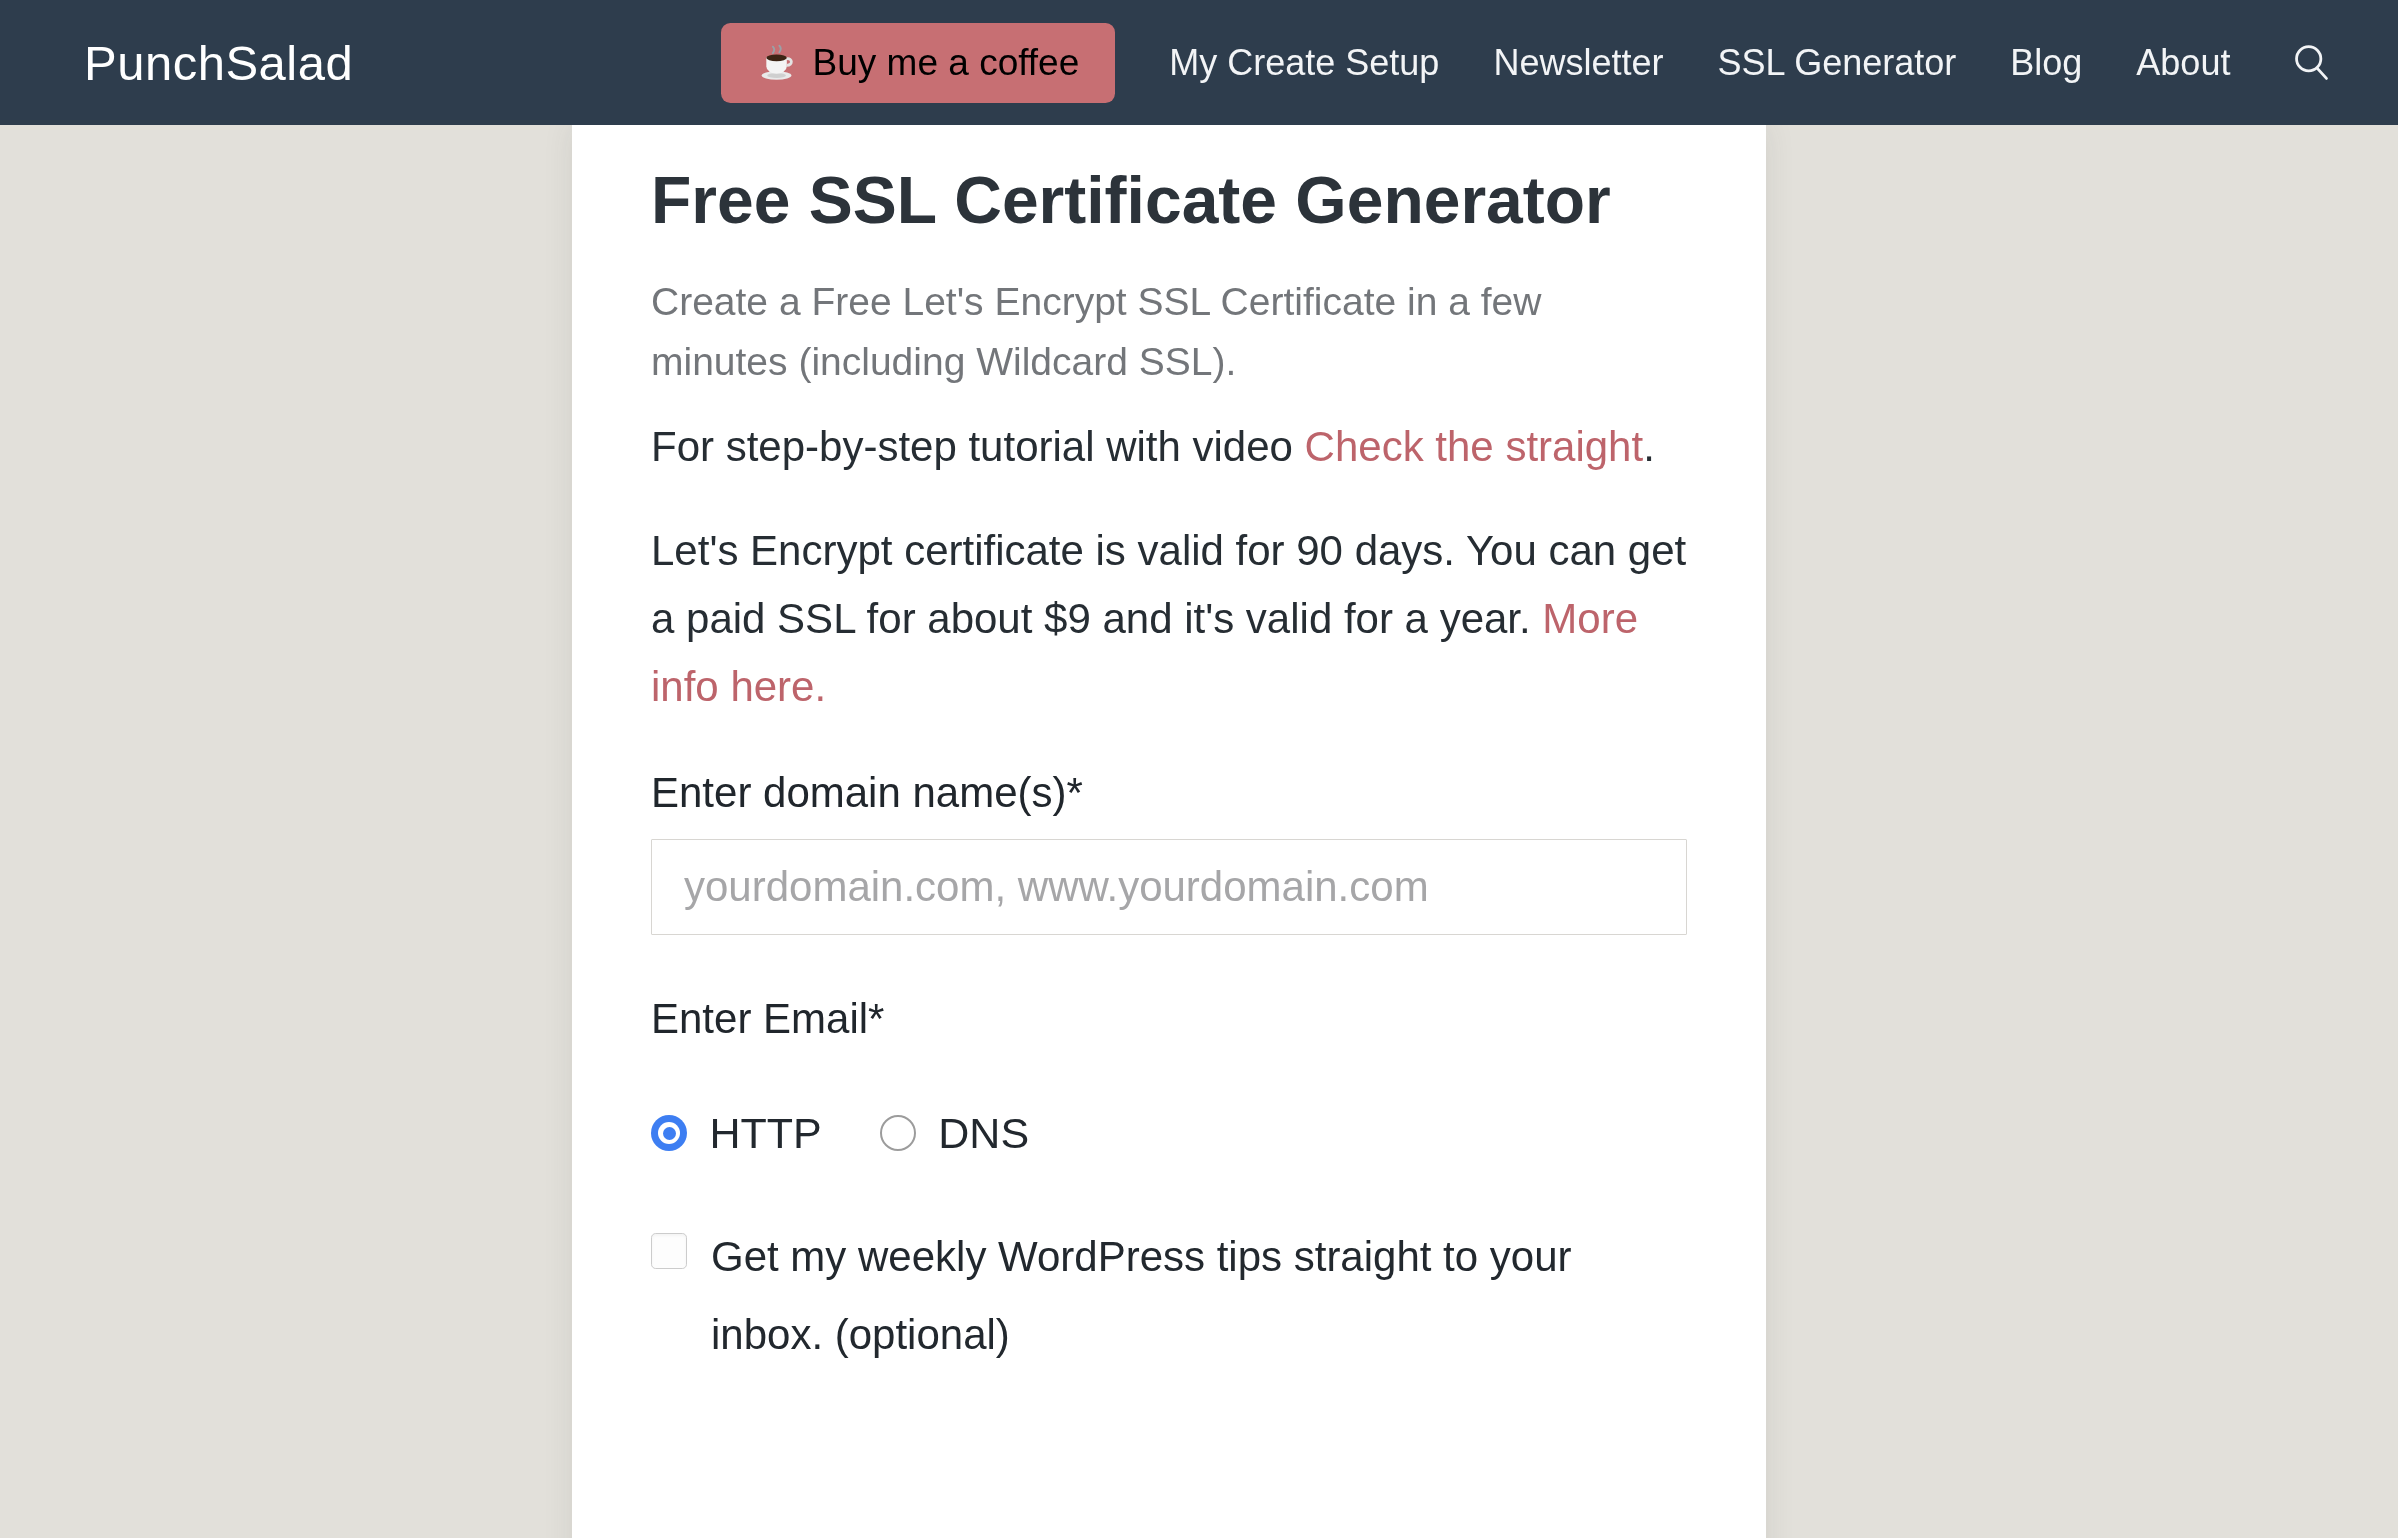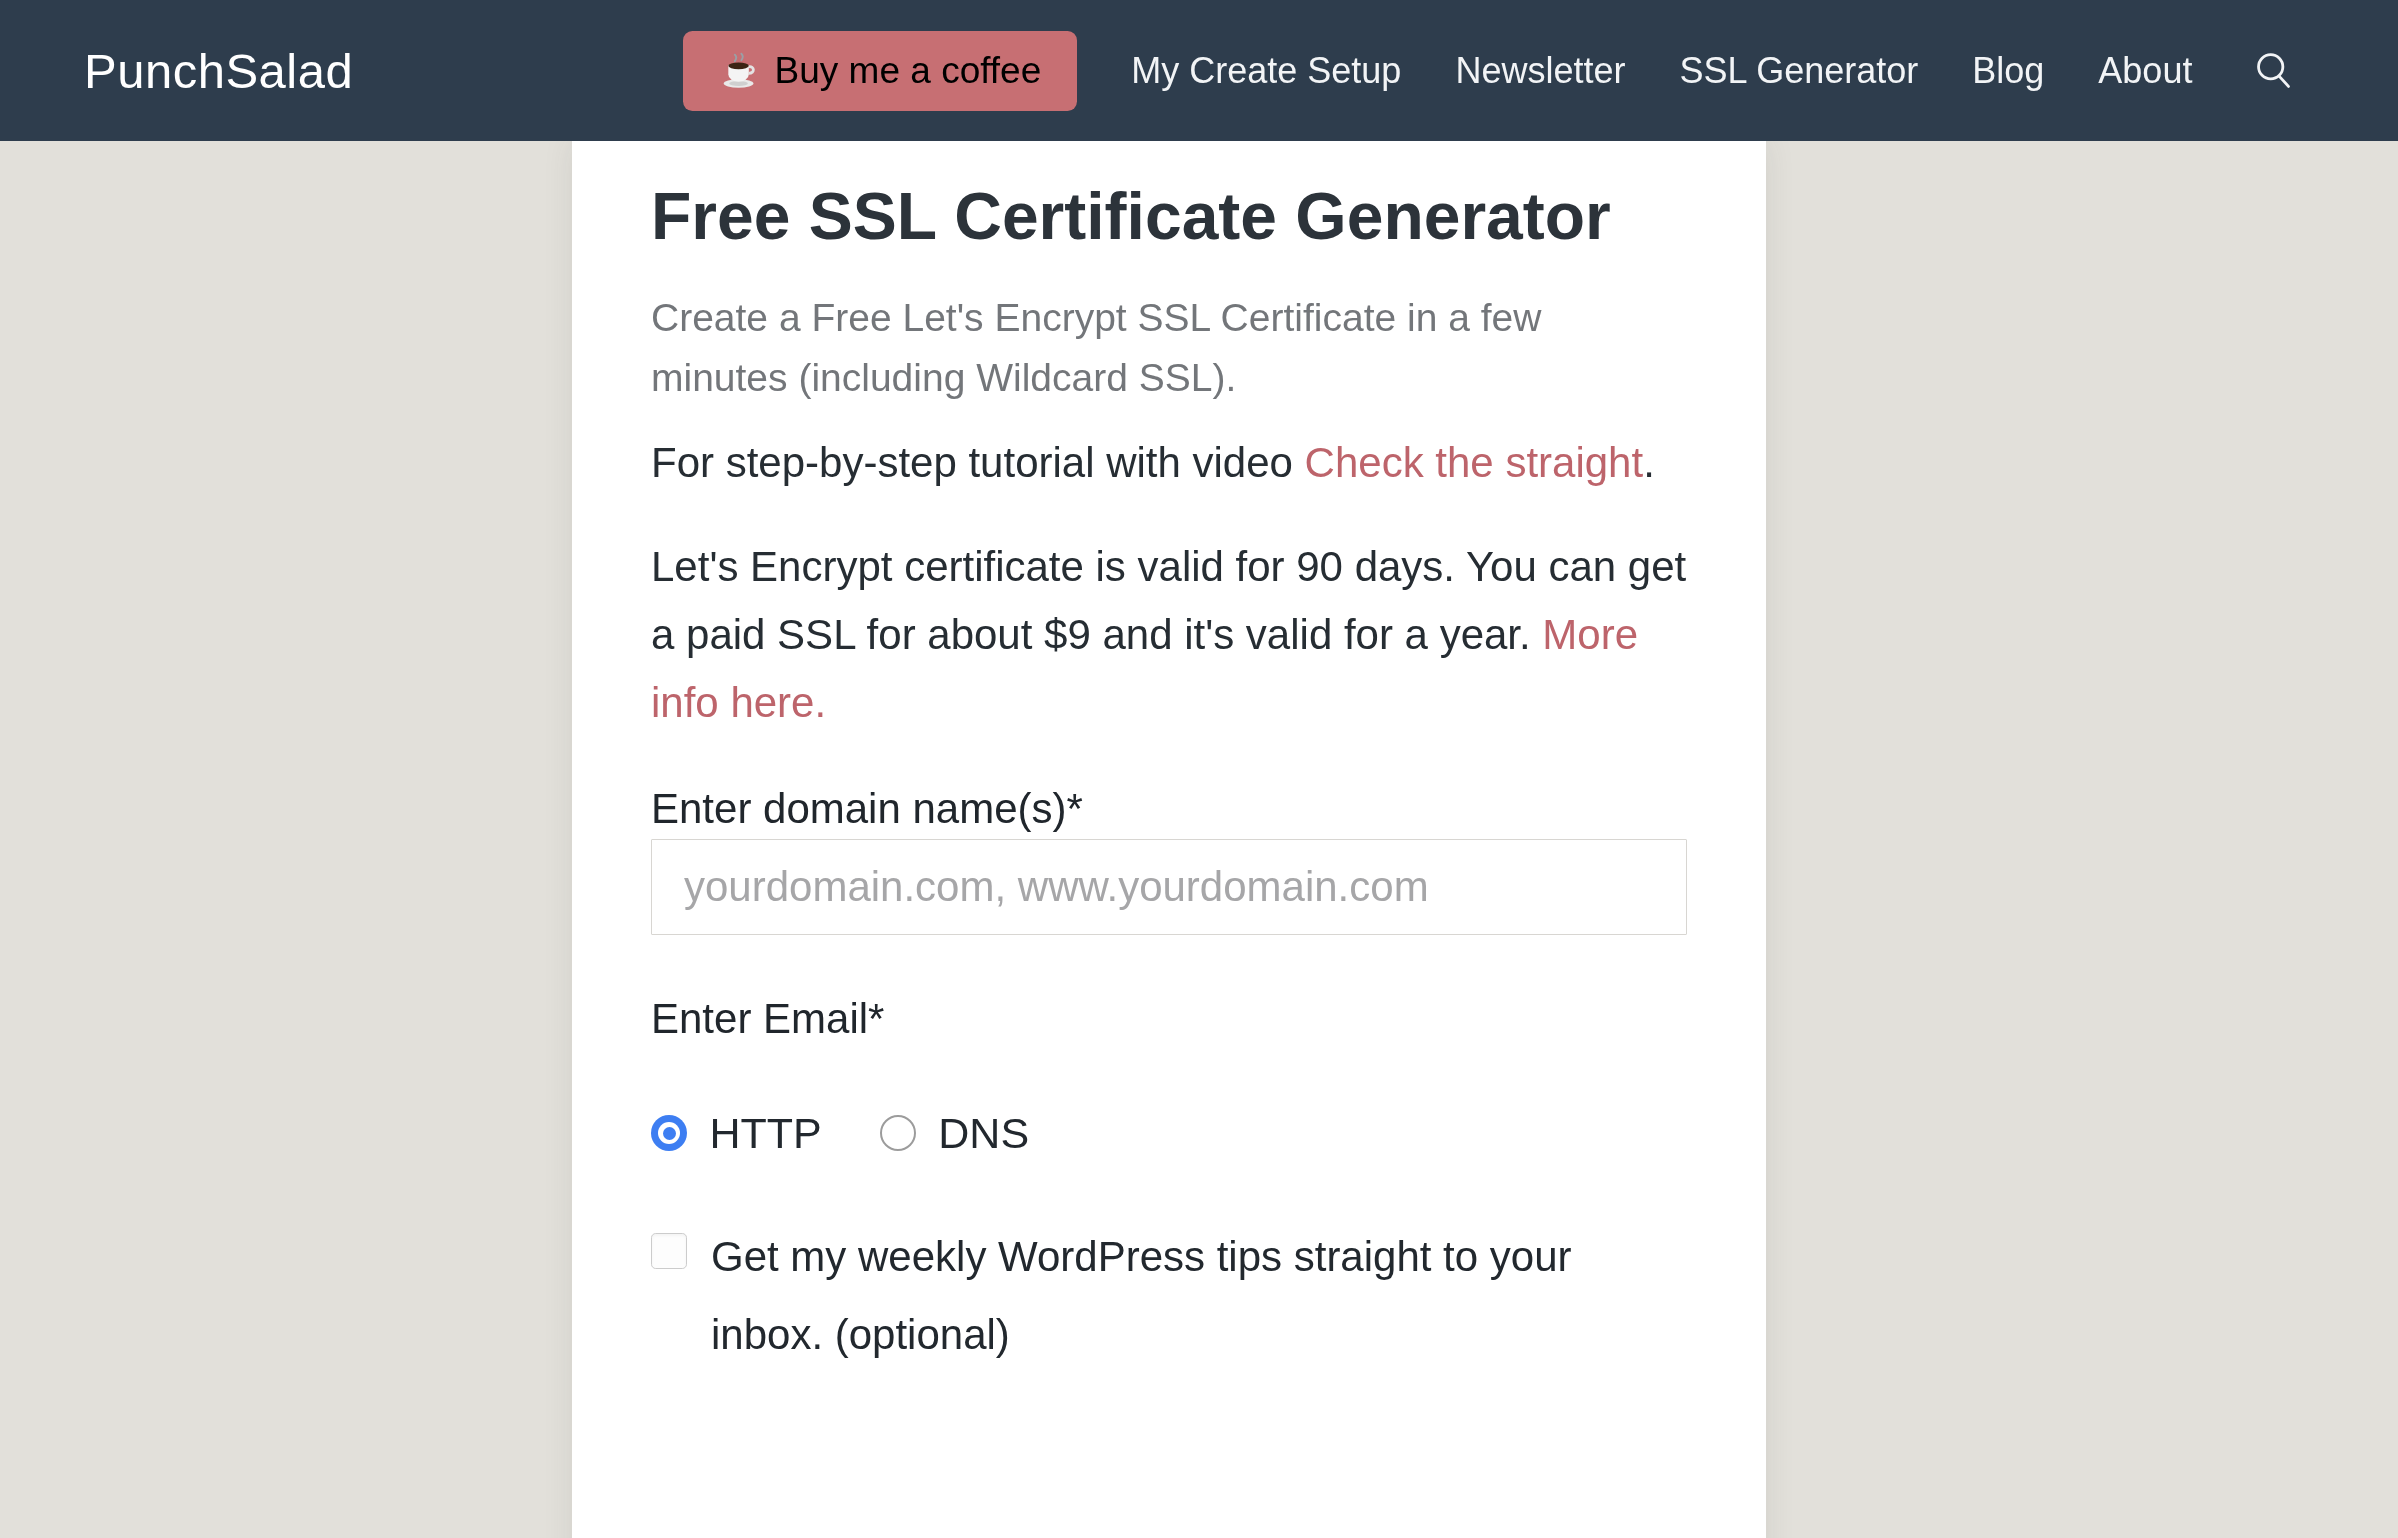--- a/index.html
+++ b/index.html
@@ -5,26 +5,26 @@
   * { margin: 0; padding: 0; box-sizing: border-box; }
   html, body {
     width: 2399px; height: 1538px;
     overflow: hidden;
     background: #e2e0da;
     font-family: "Liberation Sans", sans-serif;
   }
 
   
   .site-header {
-    height: 141px;
+    height: 125px;
     background: #2e3d4d;
     display: flex;
     align-items: center;
     justify-content: space-between;
-    padding: 0 104px 0 84px;
+    padding: 0 66px 0 84px;
     position: relative;
     z-index: 5;
   }
   .logo {
     color: #ffffff;
     font-size: 49px;
     letter-spacing: 0.5px;
     cursor: pointer;
     white-space: nowrap;
   }
@@ -99,21 +99,21 @@
   }
 
   .field-label {
     display: block;
     margin-top: 47px;
     font-size: 42px;
     color: #20262c;
   }
   .text-input {
     display: block;
-    margin-top: 6px;
+    margin-top: 22px;
     width: 100%;
     height: 96px;
     border: 1.9px solid #d8d6d2;
     border-radius: 1px;
     padding: 0 32px;
     font-size: 42px;
     font-family: "Liberation Sans", sans-serif;
     color: #333a40;
     background: #ffffff;
     outline: none;

